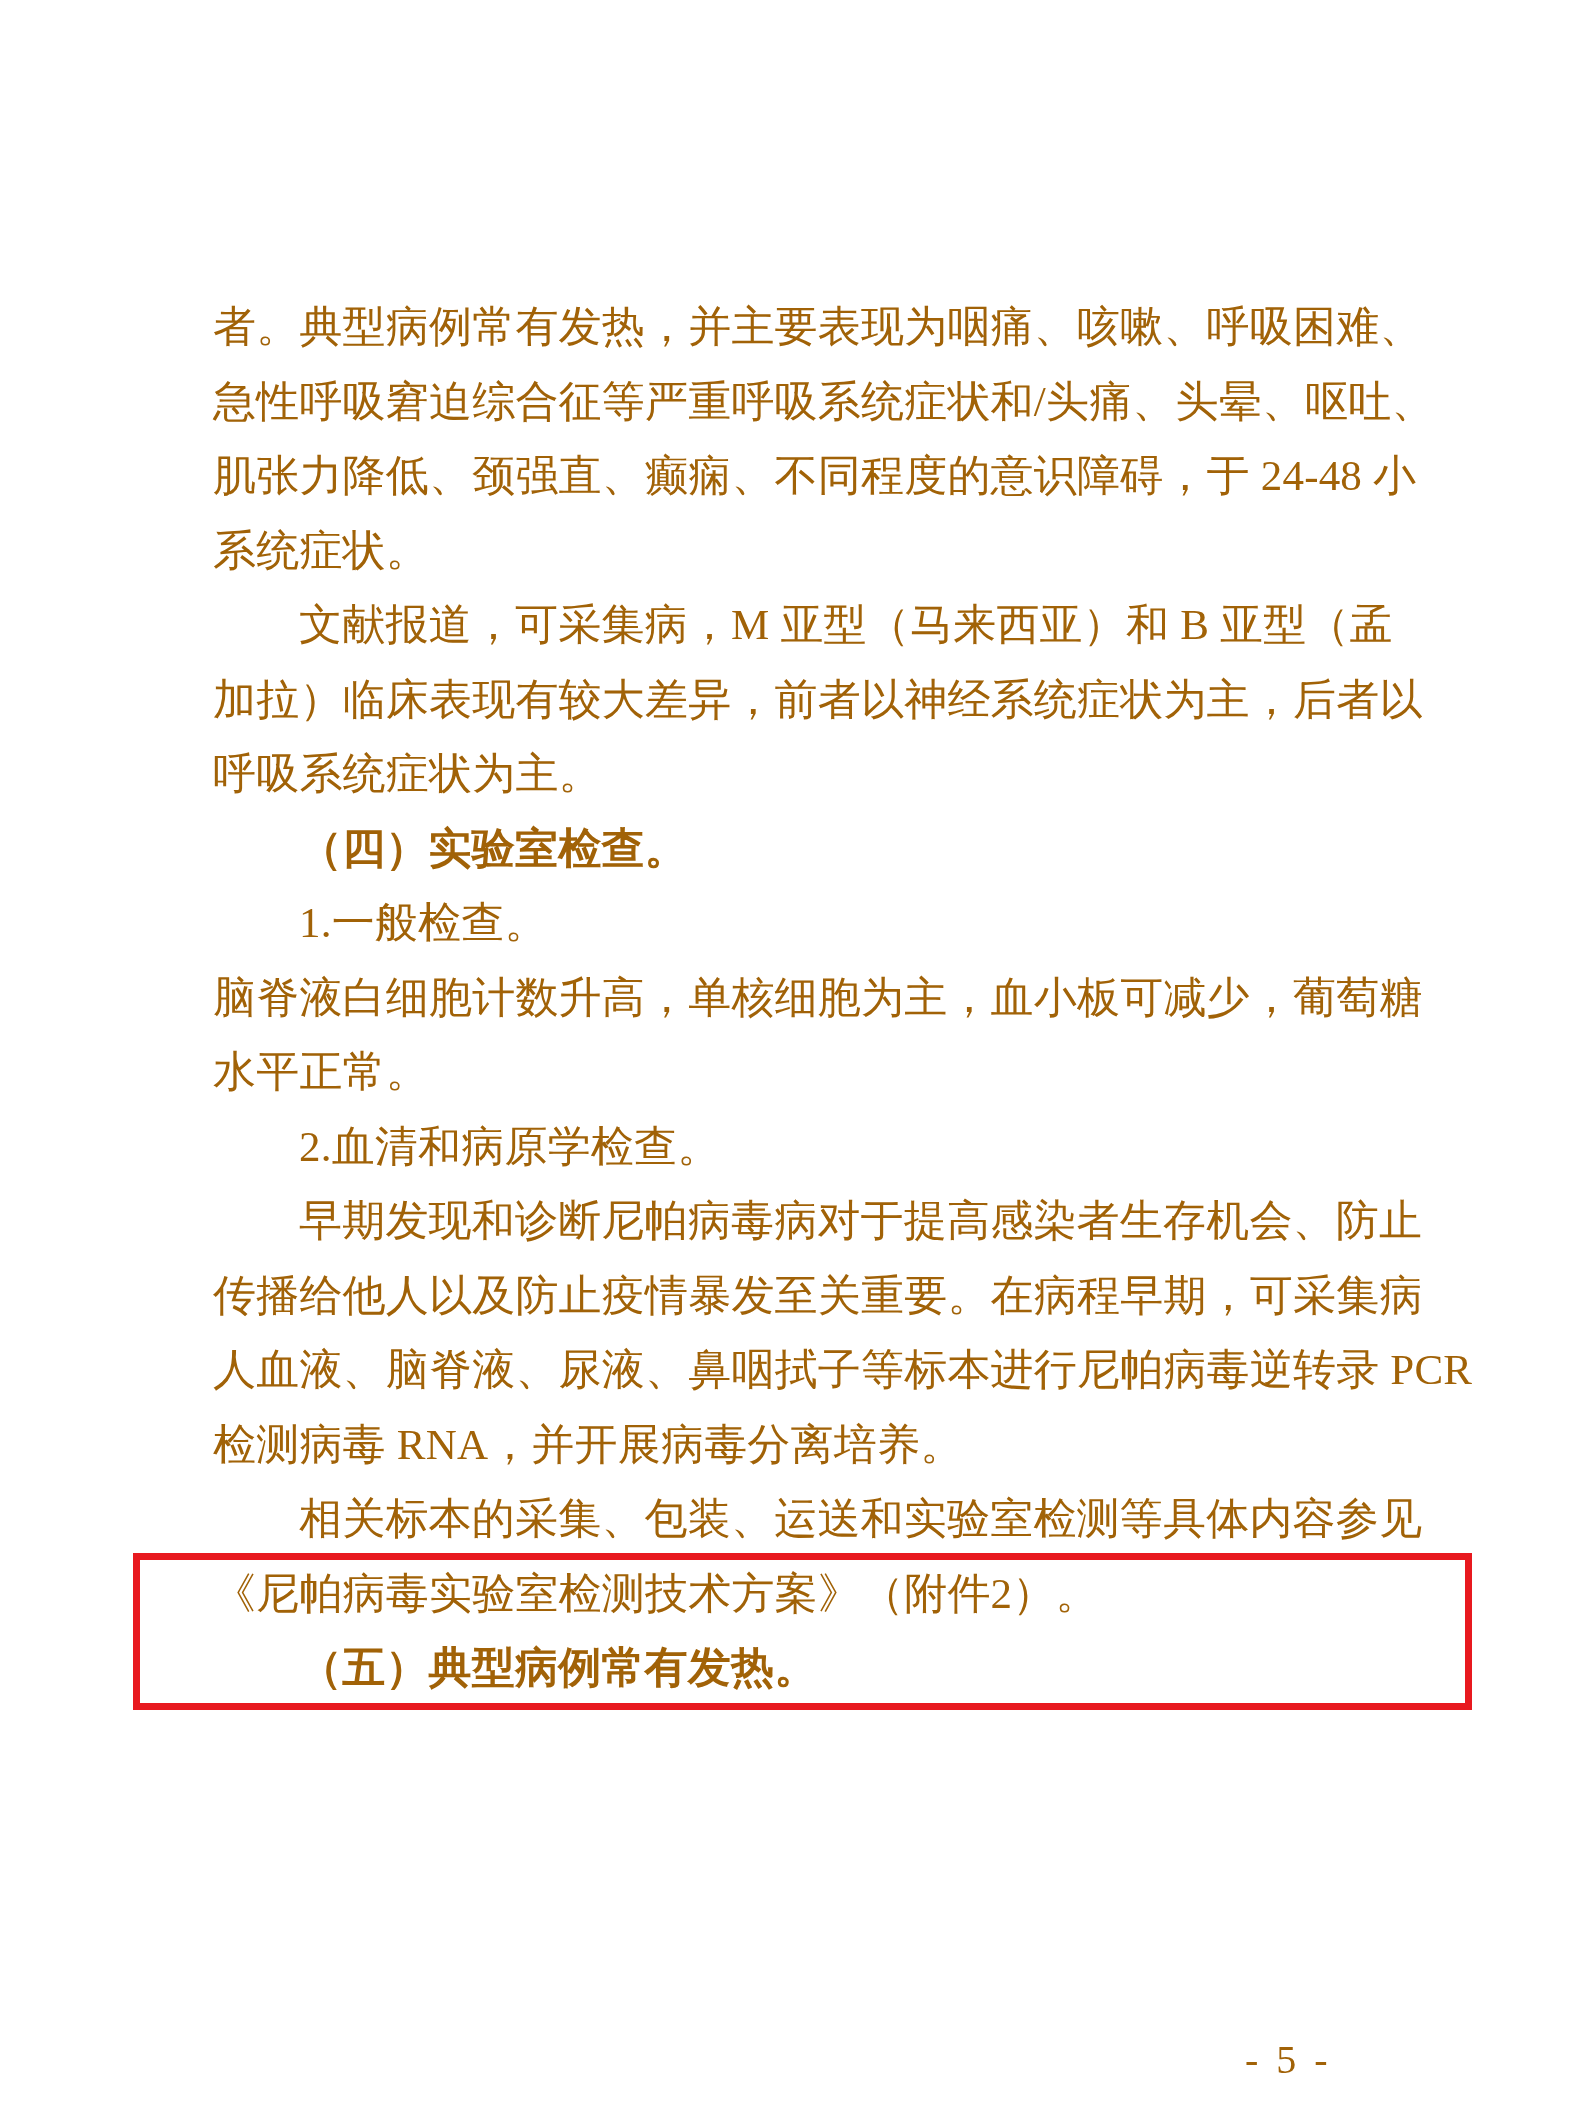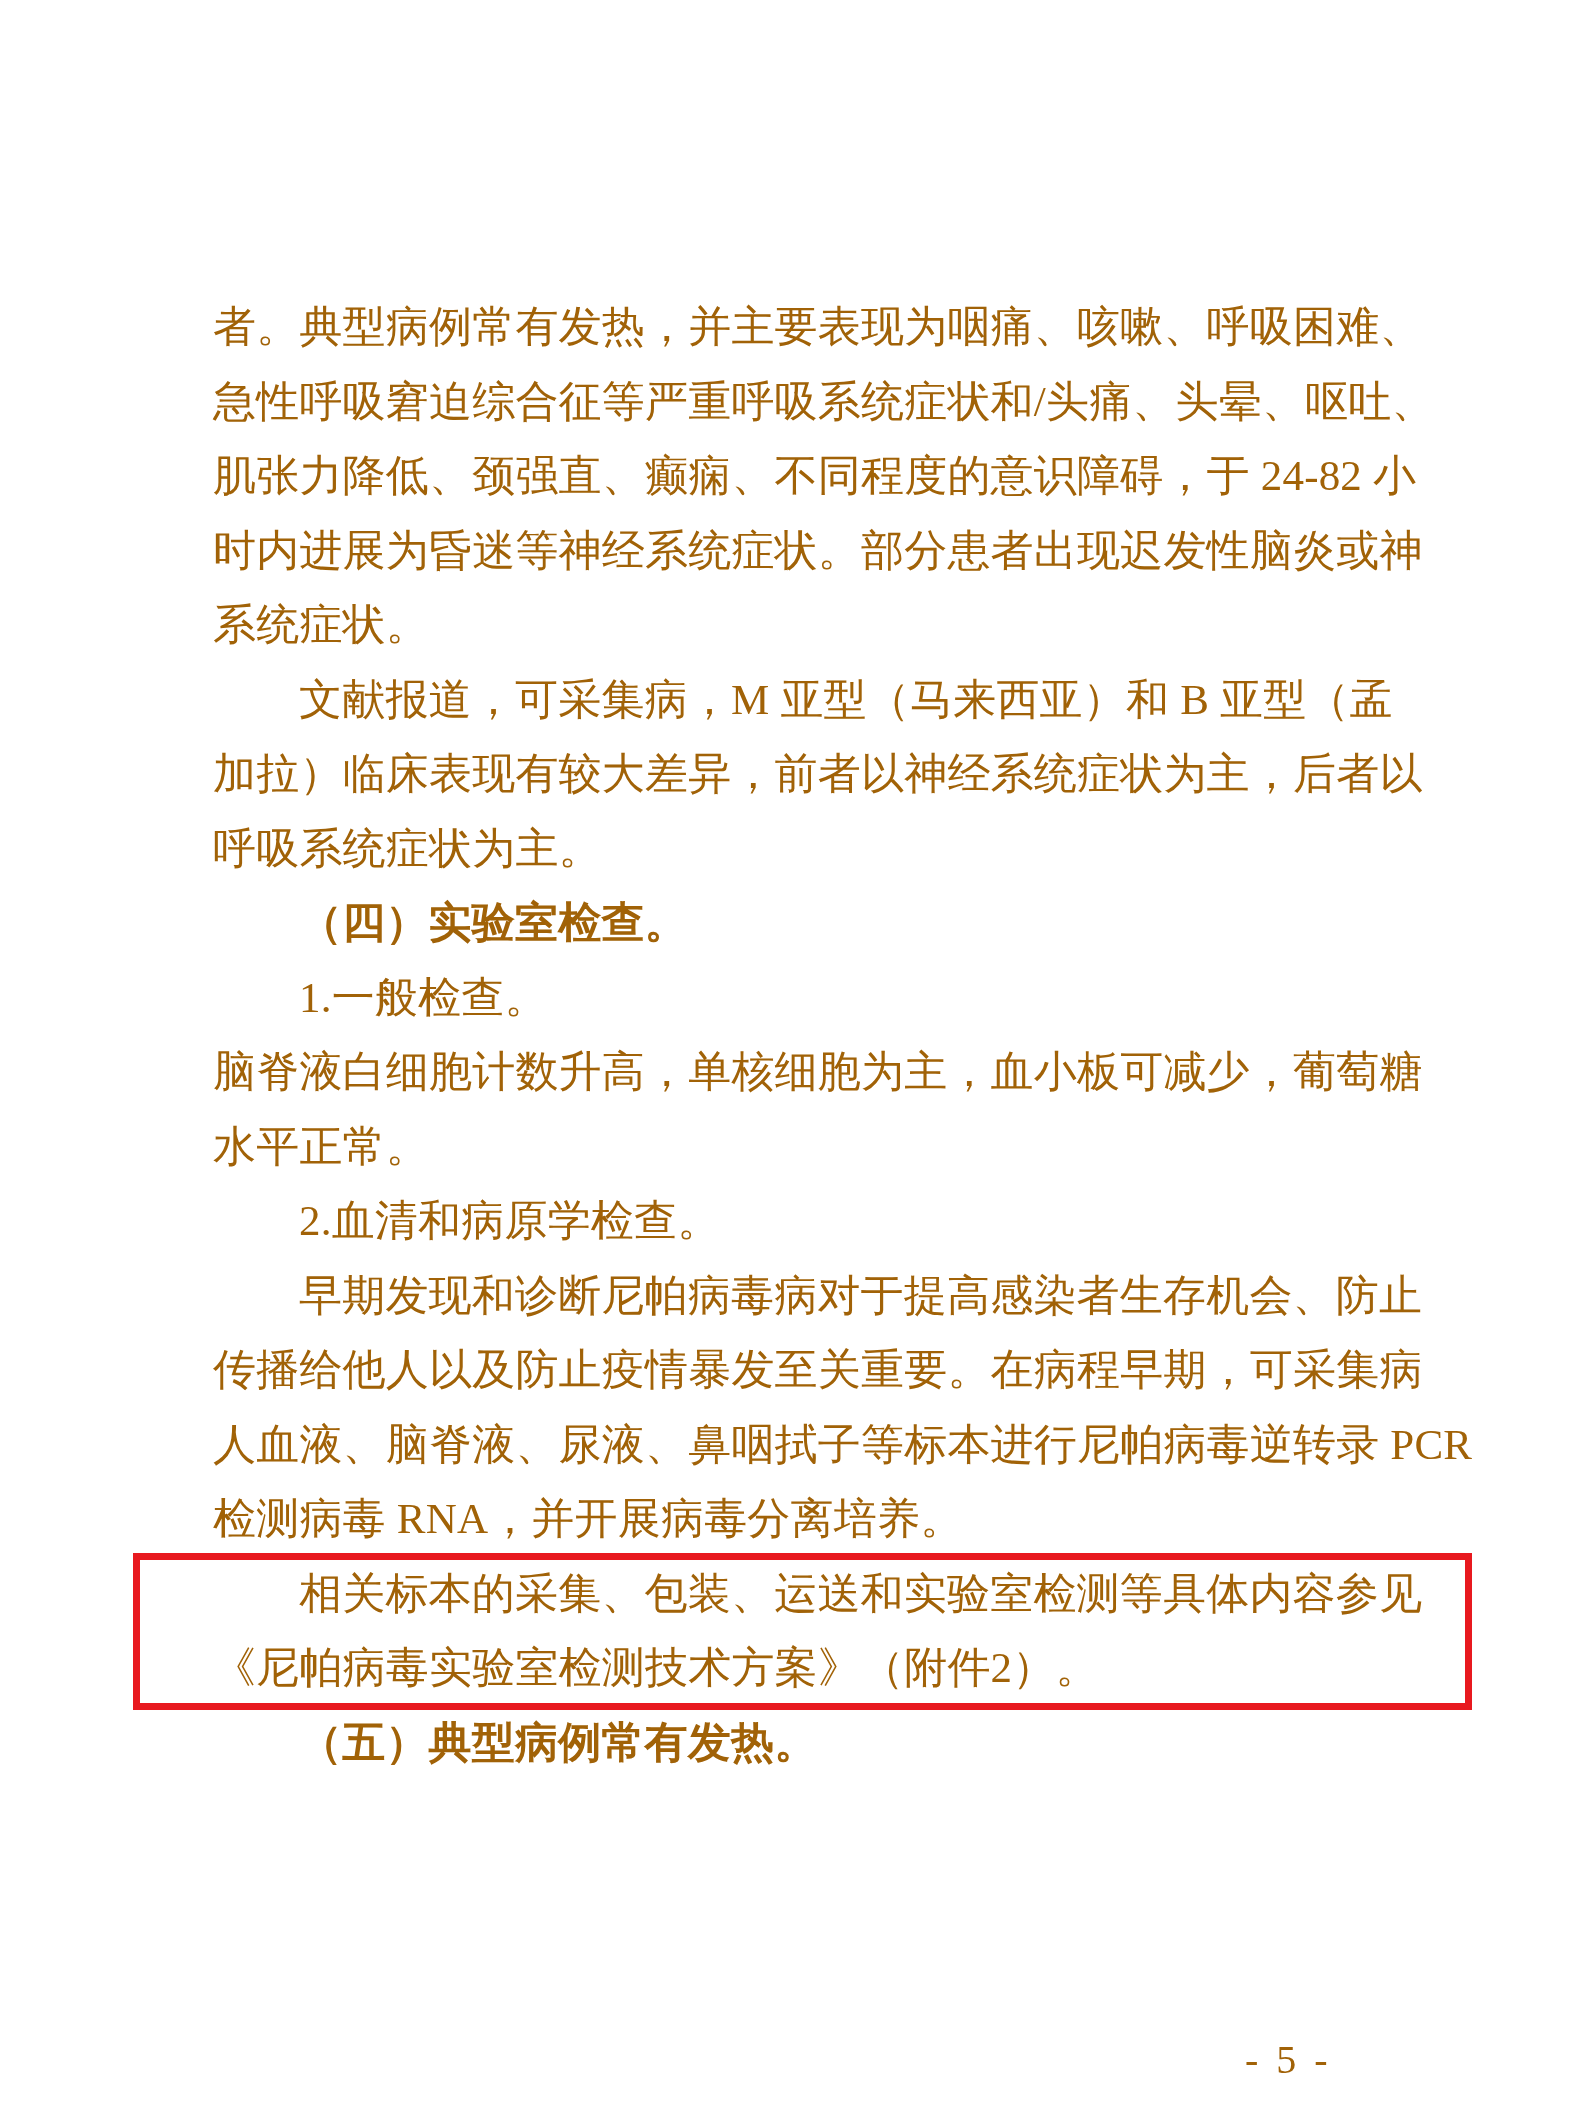--- a/index.html
+++ b/index.html
@@ -60,22 +60,21 @@
   }
 </style>
 </head>
 <body>
 
 <div class="page">
 
   <div class="content" id="document-body">
       <div class="line">者。典型病例常有发热，并主要表现为咽痛、咳嗽、呼吸困难、</div>
       <div class="line">急性呼吸窘迫综合征等严重呼吸系统症状和/头痛、头晕、呕吐、</div>
-      <div class="line">肌张力降低、颈强直、癫痫、不同程度的意识障碍，于 24-82 小</div>
-      <div class="line">时内进展为昏迷等神经系统症状。部分患者出现迟发性脑炎或神</div>
+      <div class="line">肌张力降低、颈强直、癫痫、不同程度的意识障碍，于 24-48 小</div>
       <div class="line">系统症状。</div>
       <div class="line indent">文献报道，可采集病，M 亚型（马来西亚）和 B 亚型（孟</div>
       <div class="line">加拉）临床表现有较大差异，前者以神经系统症状为主，后者以</div>
       <div class="line">呼吸系统症状为主。</div>
       <div class="line indent bold">（四）实验室检查。</div>
       <div class="line indent">1.一般检查。</div>
       <div class="line">脑脊液白细胞计数升高，单核细胞为主，血小板可减少，葡萄糖</div>
       <div class="line">水平正常。</div>
       <div class="line indent">2.血清和病原学检查。</div>
       <div class="line indent">早期发现和诊断尼帕病毒病对于提高感染者生存机会、防止</div>

